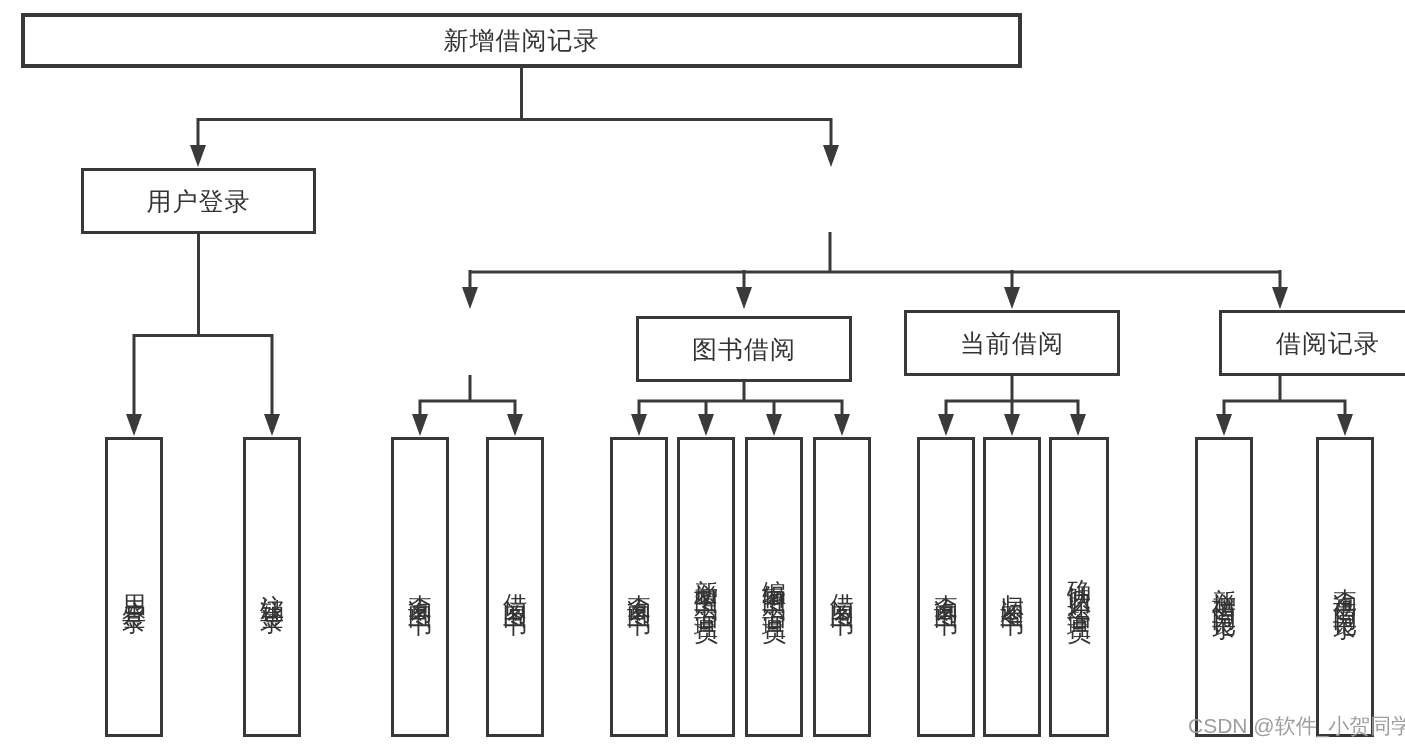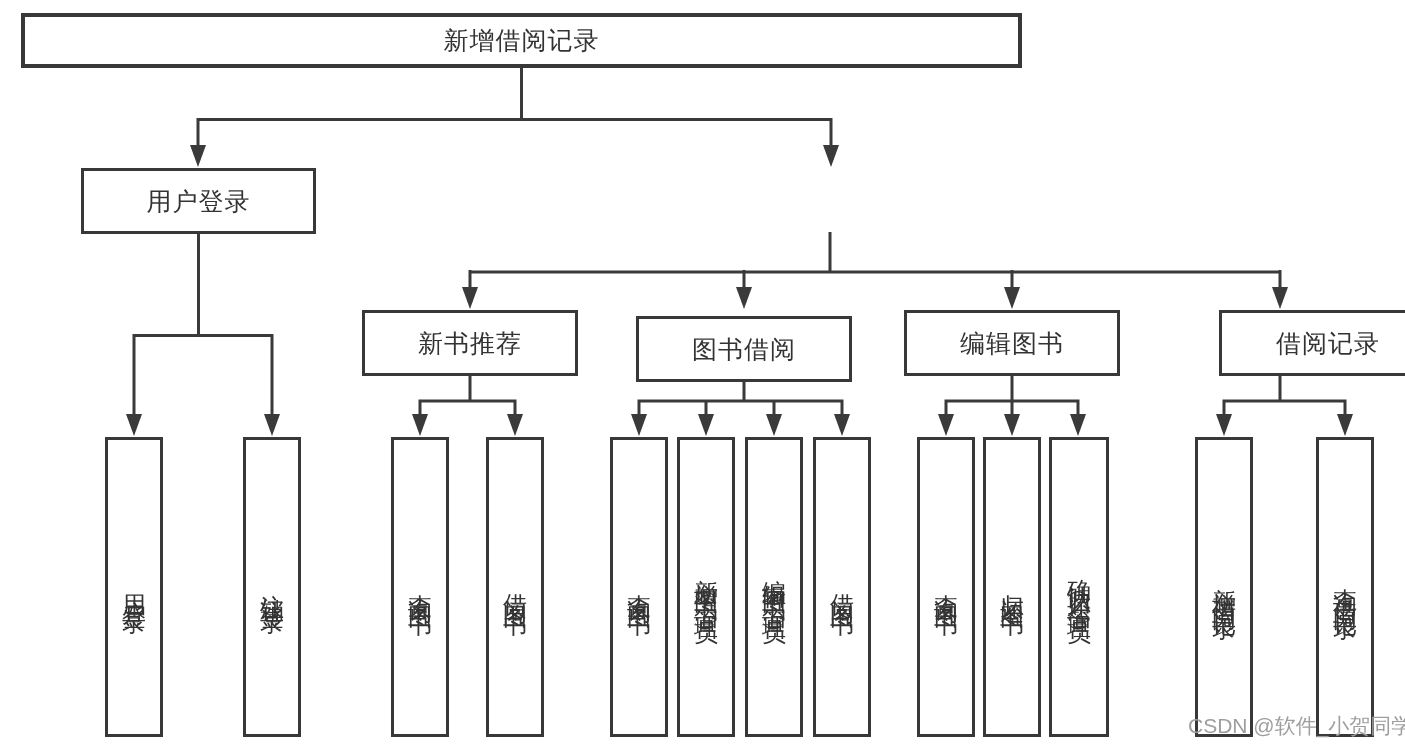--- a/index.html
+++ b/index.html
@@ -112,28 +112,25 @@
   </svg>
 
   <div class="box root" style="left:21px; top:13px; width:1001px; height:55px;">
     <span class="h-label">新增借阅记录</span>
   </div>
 
   <div class="box" style="left:81px; top:168px; width:235px; height:66px;">
     <span class="h-label">用户登录</span>
   </div>
 
-  <div class="box" style="left:362px; top:310px; width:216px; height:66px;">
-    <span class="h-label">新书推荐</span>
-  </div>
   <div class="box" style="left:636px; top:316px; width:216px; height:66px;">
     <span class="h-label">图书借阅</span>
   </div>
   <div class="box" style="left:904px; top:310px; width:216px; height:66px;">
-    <span class="h-label">编辑图书</span>
+    <span class="h-label">当前借阅</span>
   </div>
   <div class="box" style="left:1171px; top:310px; width:218px; height:66px;margin-left:48px;">
     <span class="h-label">借阅记录</span>
   </div>
 
   <div class="box" style="left:105px; top:437px; width:58px; height:300px;">
     <span class="v-label">用户登录</span>
   </div>
   <div class="box" style="left:243px; top:437px; width:58px; height:300px;">
     <span class="v-label">注销登录</span>

